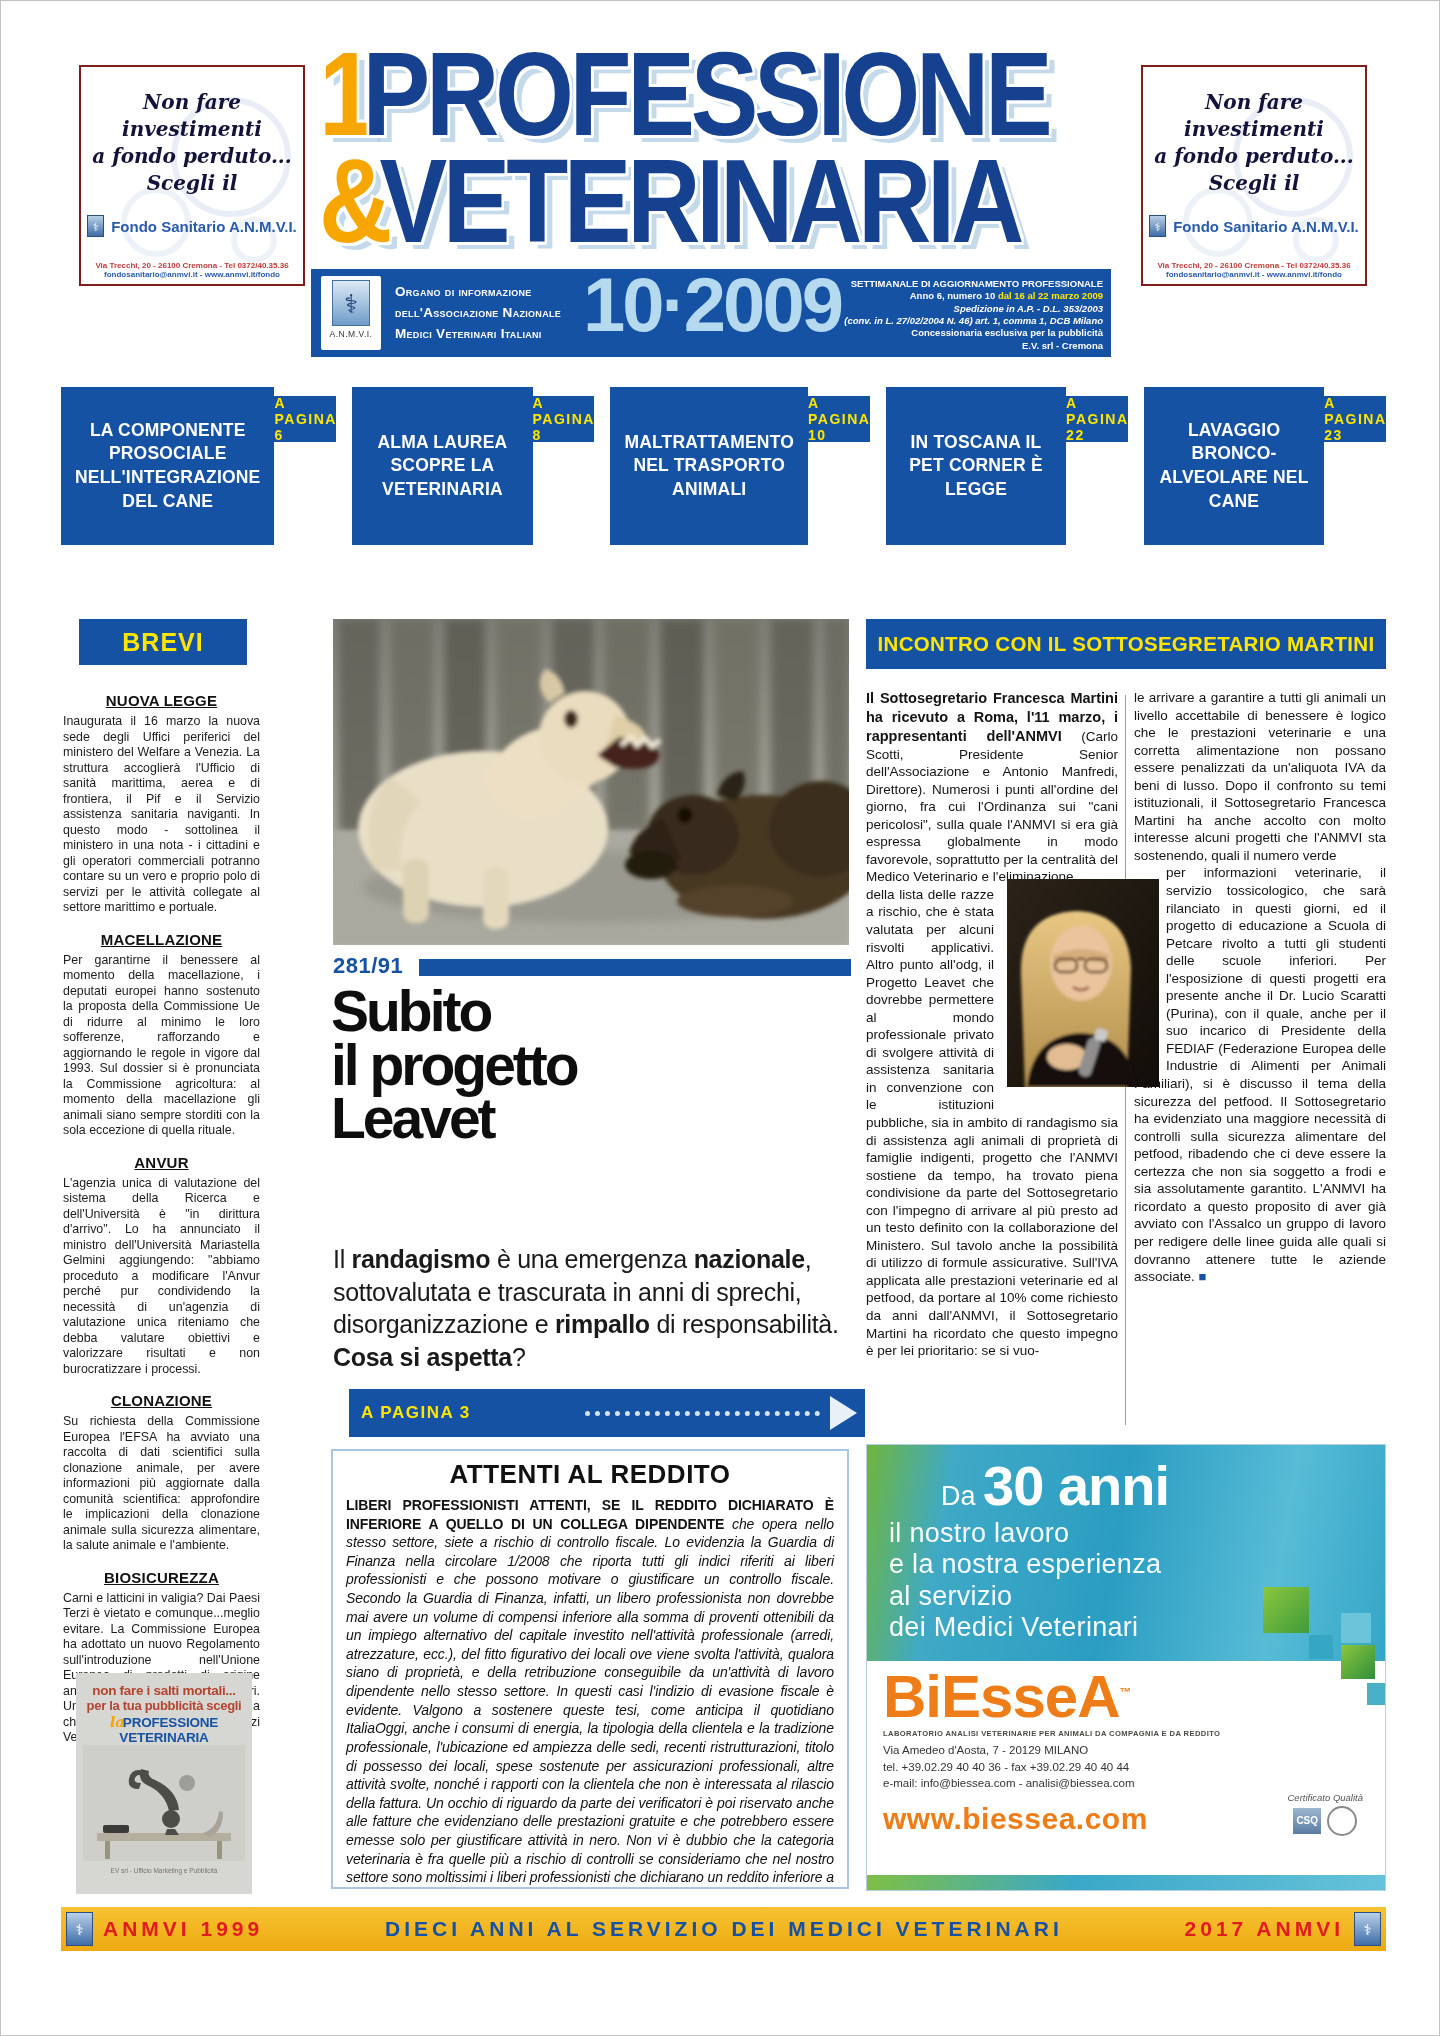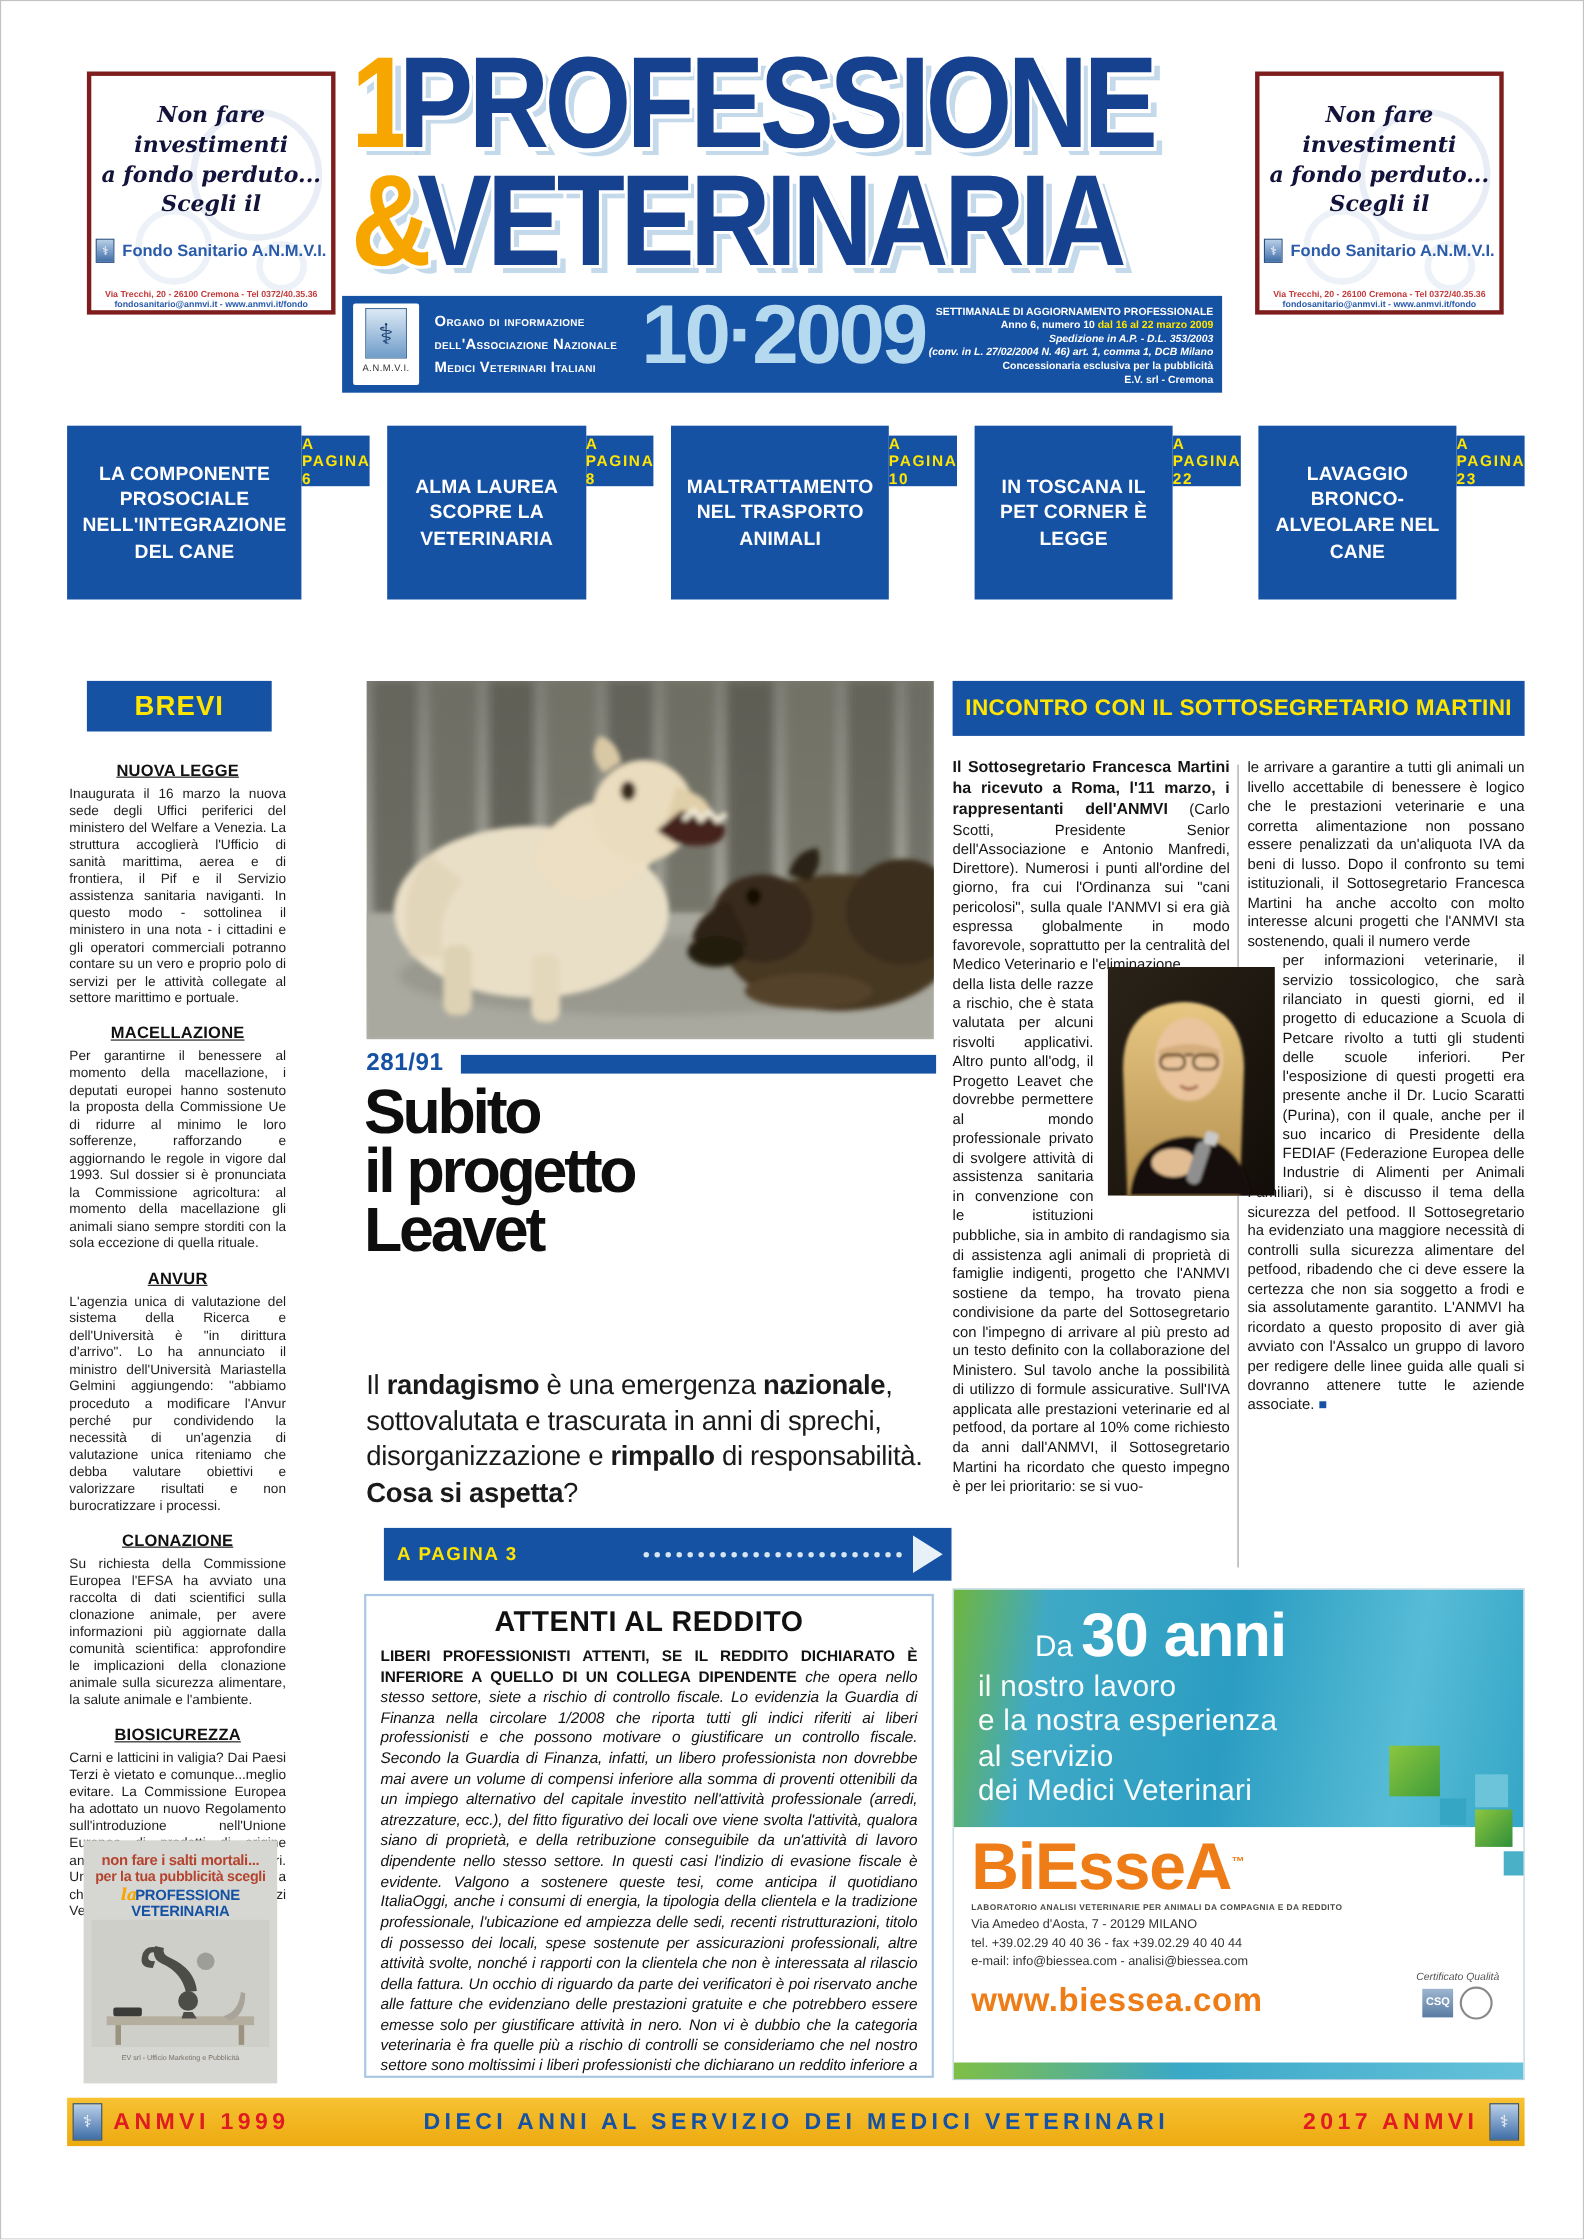--- a/index.html
+++ b/index.html
@@ -3,21 +3,21 @@
 <meta charset="utf-8">
 <style>
   * { margin:0; padding:0; box-sizing:border-box; }
   html,body { background:#ffffff; }
   body { font-family:"Liberation Sans", sans-serif; }
   .page { position:relative; width:1440px; height:2036px; background:#fff;
           border:1px solid #c2c2c2; overflow:hidden; margin:0 auto; }
 
   
   .adbox { position:absolute; top:64px; width:226px; height:221px;
-           border:4px solid #7f1d1d; background:#fff; overflow:hidden; text-align:center; }
+           border:2px solid #7f1d1d; background:#fff; overflow:hidden; text-align:center; }
   .adbox.left { left:78px; } .adbox.right { left:1140px; }
   .steth { position:absolute; border:6px solid #e3eaf4; border-radius:50%; opacity:.8; }
   .steth.c1 { width:120px; height:120px; left:90px; top:30px; }
   .steth.c2 { width:70px; height:70px; left:40px; top:120px; border-color:#e9eff7; }
   .steth.c3 { width:46px; height:46px; left:150px; top:150px; border-color:#e9eff7; }
   .adbox-inner { position:relative; z-index:1; padding-top:22px; }
   .adbox-slogan { font-family:"DejaVu Serif", serif; font-style:italic; font-weight:bold;
                   font-size:20px; line-height:1.35; color:#12123a; }
   .fondo-row { margin-top:18px; display:flex; align-items:center; justify-content:center; gap:7px; }
   .fondo-icon { width:17px; height:22px; background:linear-gradient(180deg,#b8cfe8,#3f6ea8);

